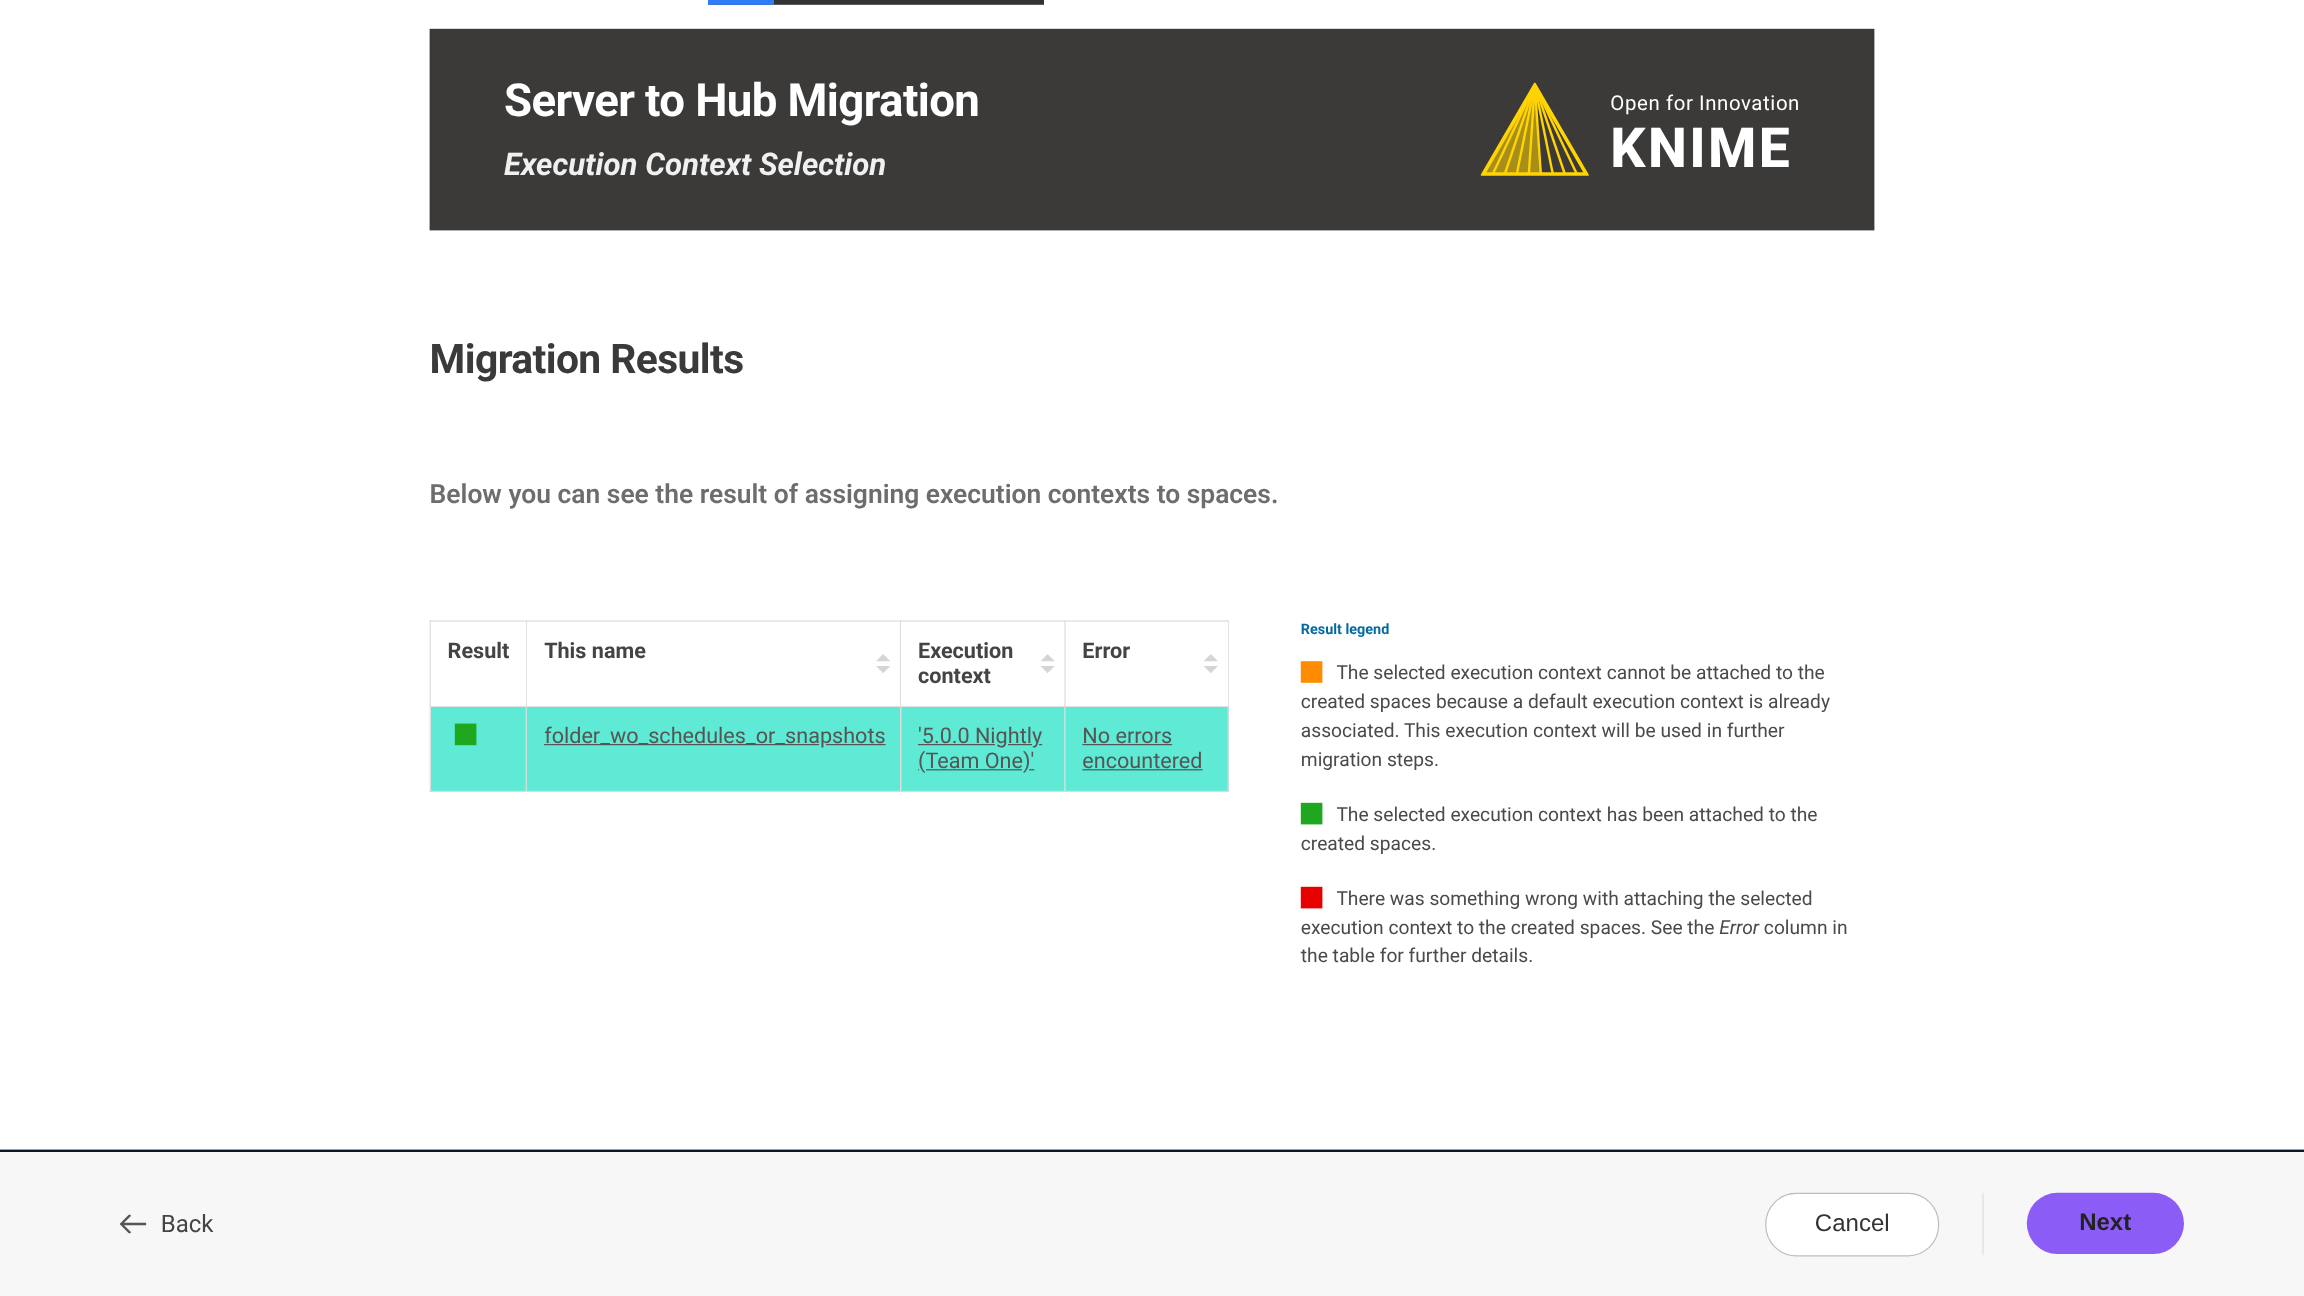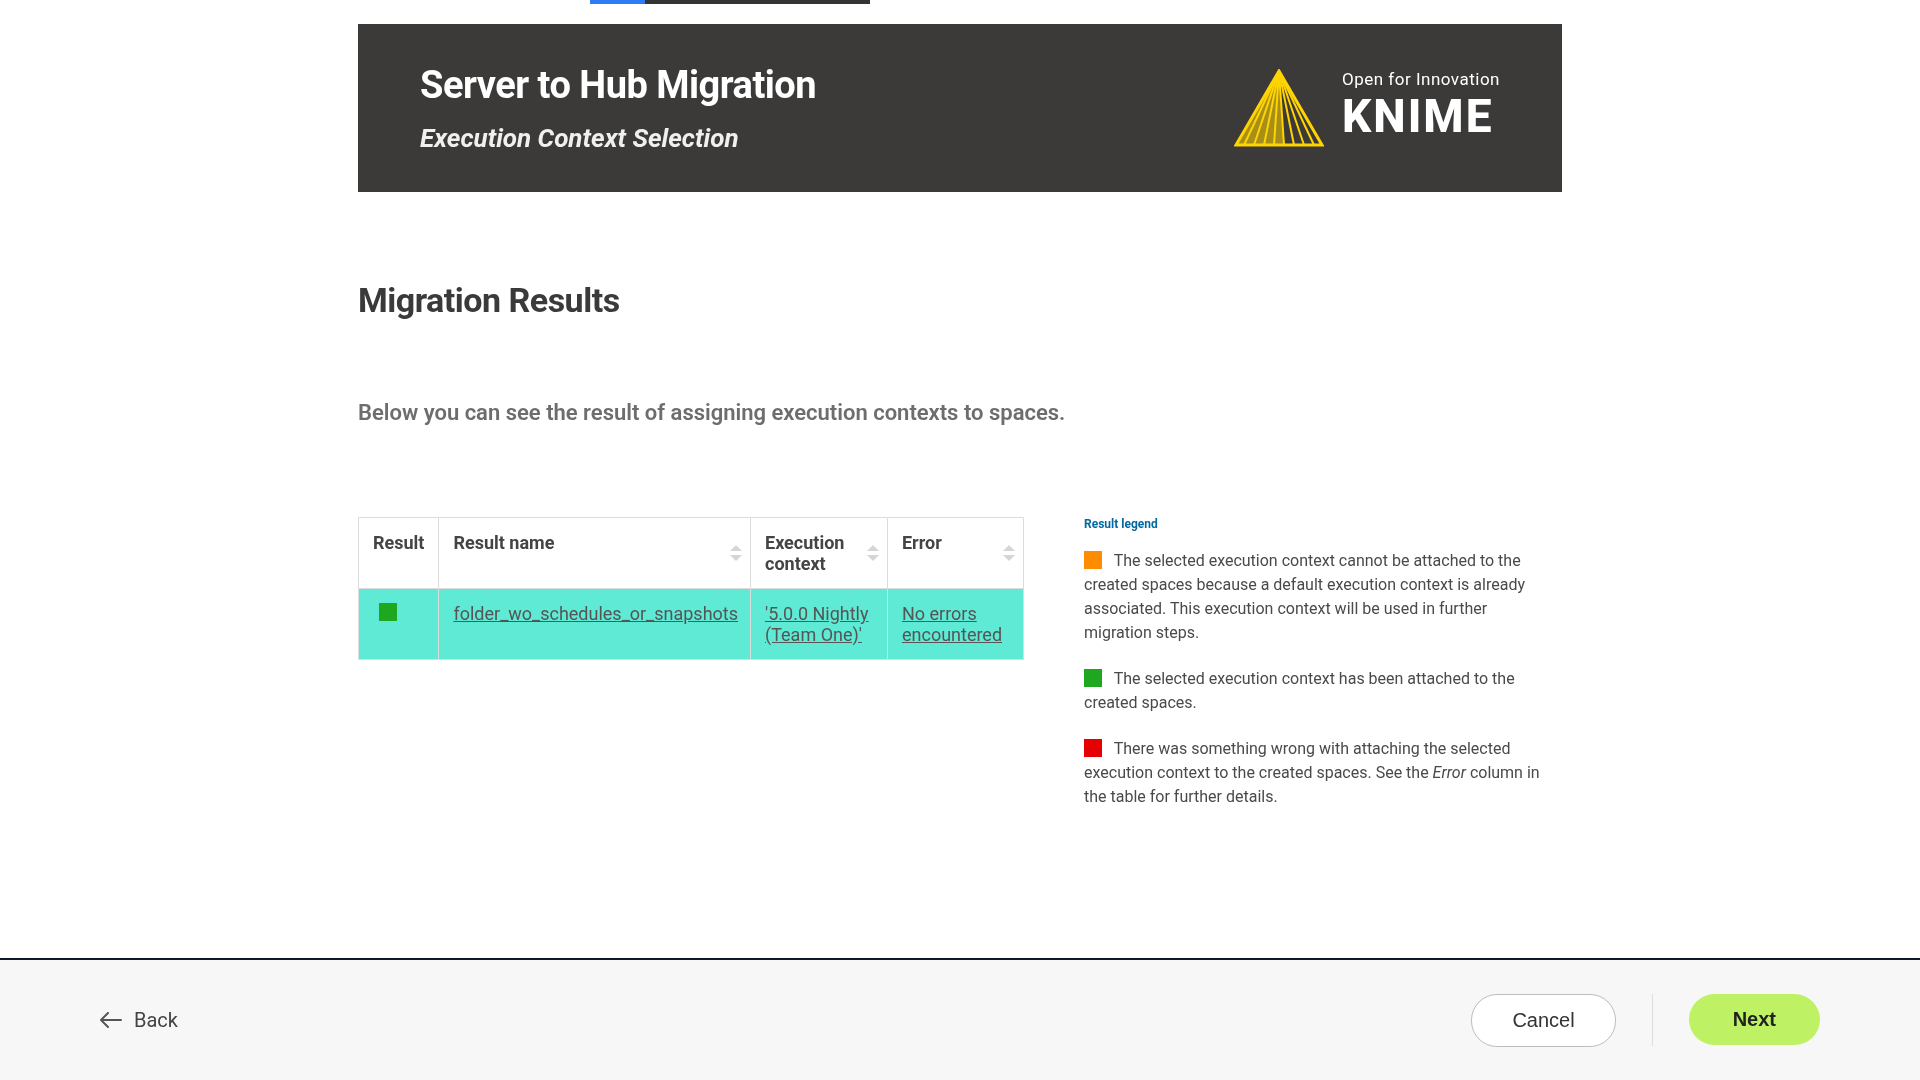--- a/index.html
+++ b/index.html
@@ -43,21 +43,21 @@
     font-weight: 700;
     letter-spacing: -0.5px;
   }
   .header-subtitle {
     font-size: 26px;
     font-style: italic;
     font-weight: 700;
     margin-top: 16px;
     color: #f0f0f0;
   }
-  .header-logo { display: flex; align-items: flex-start; gap: 18px; }
+  .header-logo { display: flex; align-items: flex-end; gap: 18px; }
   .logo-triangle svg { display: block; }
   .logo-text { color: #fff; }
   .logo-tagline { font-size: 17px; font-weight: 400; letter-spacing: 0.5px; margin-bottom: 4px; }
   .logo-brand { font-size: 46px; font-weight: 800; letter-spacing: 2px; line-height: 1; }
 
   .content-wrap {
     width: 1204px;
     margin: 0 auto;
     padding-top: 88px;
   }
@@ -159,21 +159,21 @@
     cursor: pointer;
     border: none;
     font-weight: 500;
   }
   .btn-cancel {
     background: #fff;
     border: 1px solid #bdbdbd;
     color: #333;
   }
   .btn-next {
-    background: #bef264;
+    background: #8b5cf6;
     color: #222;
     font-weight: 600;
     padding: 14px 44px;
   }
   .footer-divider {
     width: 1px; height: 52px; background: #dcdcdc;
   }
 </style>
 </head>
 <body>
@@ -212,21 +212,21 @@
   <p class="section-desc">Below you can see the result of assigning execution contexts to spaces.</p>
 
   <div class="main-columns">
     <table class="results-table">
       <thead>
         <tr>
           <th class="col-result">
             <span>Result</span>
           </th>
           <th class="col-space">
-            <span>Result name</span>
+            <span>This name</span>
             <span class="sort-icon"></span>
           </th>
           <th class="col-exec">
             <span>Execution context</span>
             <span class="sort-icon"></span>
           </th>
           <th class="col-error">
             <span>Error</span>
             <span class="sort-icon"></span>
           </th>

